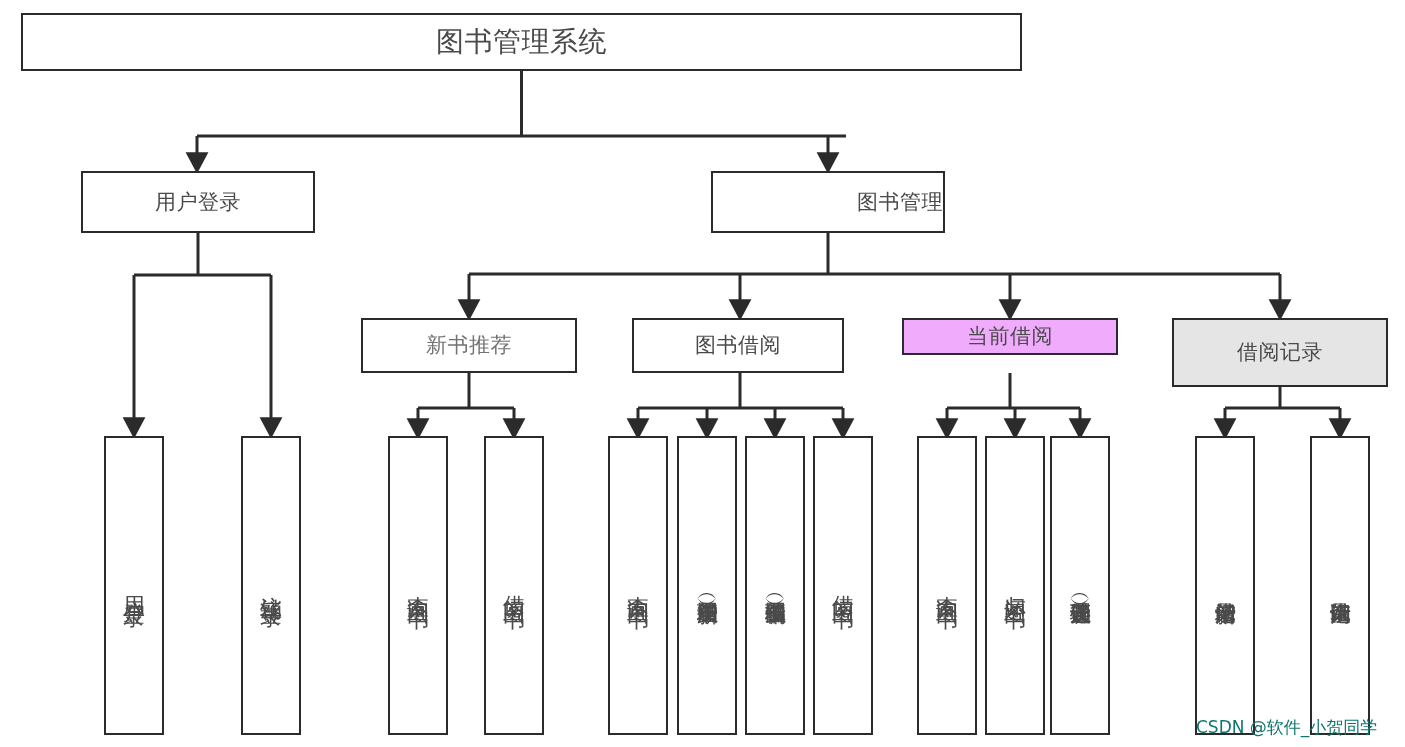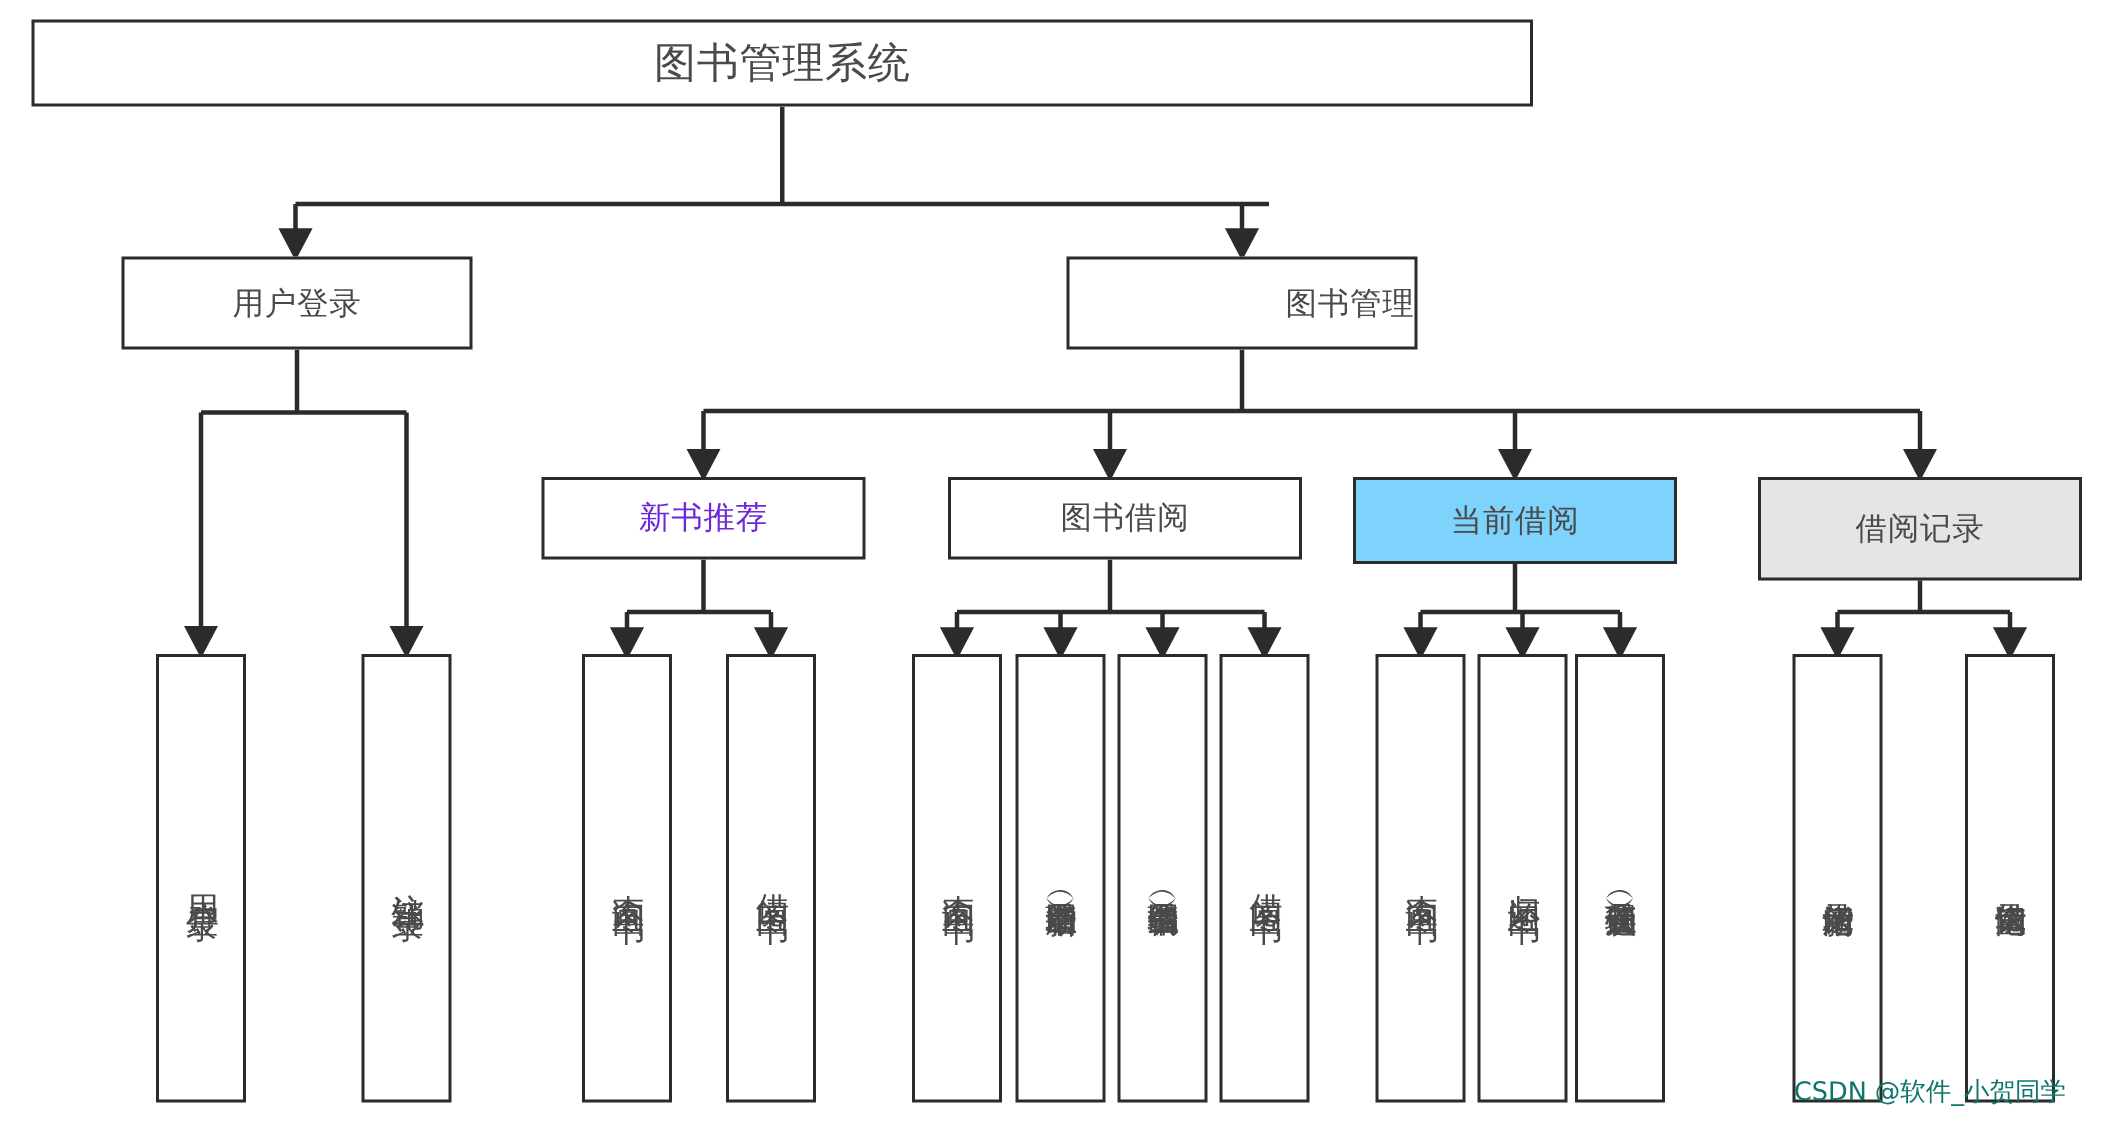--- a/index.html
+++ b/index.html
@@ -142,26 +142,26 @@
   </div>
 
   <div class="node horiz mid" style="left: 81px; top: 171px; width: 234px; height: 62px; border-color: rgb(43, 43, 43); background: rgb(255, 255, 255);">
     <span class="label" style="color: rgb(74, 74, 74);">用户登录</span>
   </div>
   <div class="node horiz mid" style="left: 711px; top: 171px; width: 234px; height: 62px; border-color: rgb(43, 43, 43); background: rgb(255, 255, 255); justify-content: flex-end;">
     <span class="label" style="color: rgb(74, 74, 74);">图书管理</span>
   </div>
 
   <div class="node horiz mid" style="left: 361px; top: 318px; width: 216px; height: 55px; border-color: rgb(43, 43, 43); background: rgb(255, 255, 255);">
-    <span class="label" style="color: #6d28d9;">新书推荐</span>
-  </div>
-  <div class="node horiz mid" style="left: 632px; top: 318px; width: 236px; height: 55px; border-color: rgb(43, 43, 43); background: rgb(255, 255, 255);">
+    <span class="label" style="color: #737373;">新书推荐</span>
+  </div>
+  <div class="node horiz mid" style="left: 632px; top: 318px; width: 212px; height: 55px; border-color: rgb(43, 43, 43); background: rgb(255, 255, 255);">
     <span class="label" style="color: rgb(74, 74, 74);">图书借阅</span>
   </div>
-  <div class="node horiz mid" style="left: 902px; top: 318px; width: 216px; height: 58px; border-color: rgb(43, 43, 43); background: #7dd3fc;">
+  <div class="node horiz mid" style="left: 902px; top: 318px; width: 216px; height: 37px; border-color: rgb(43, 43, 43); background: #f0abfc;">
     <span class="label" style="color: rgb(74, 74, 74);">当前借阅</span>
   </div>
   <div class="node horiz mid" style="left: 1172px; top: 318px; width: 216px; height: 69px; border-color: rgb(43, 43, 43); background: #e5e5e5;">
     <span class="label" style="color: rgb(74, 74, 74);">借阅记录</span>
   </div>
 
   <div class="node vert" style="left: 104px; top: 436px; width: 60px; height: 299px; border-color: rgb(43, 43, 43); background: rgb(255, 255, 255);">
     <span class="label" style="color: rgb(74, 74, 74);">用户登录</span>
   </div>
   <div class="node vert" style="left: 241px; top: 436px; width: 60px; height: 299px; border-color: rgb(43, 43, 43); background: rgb(255, 255, 255);">

